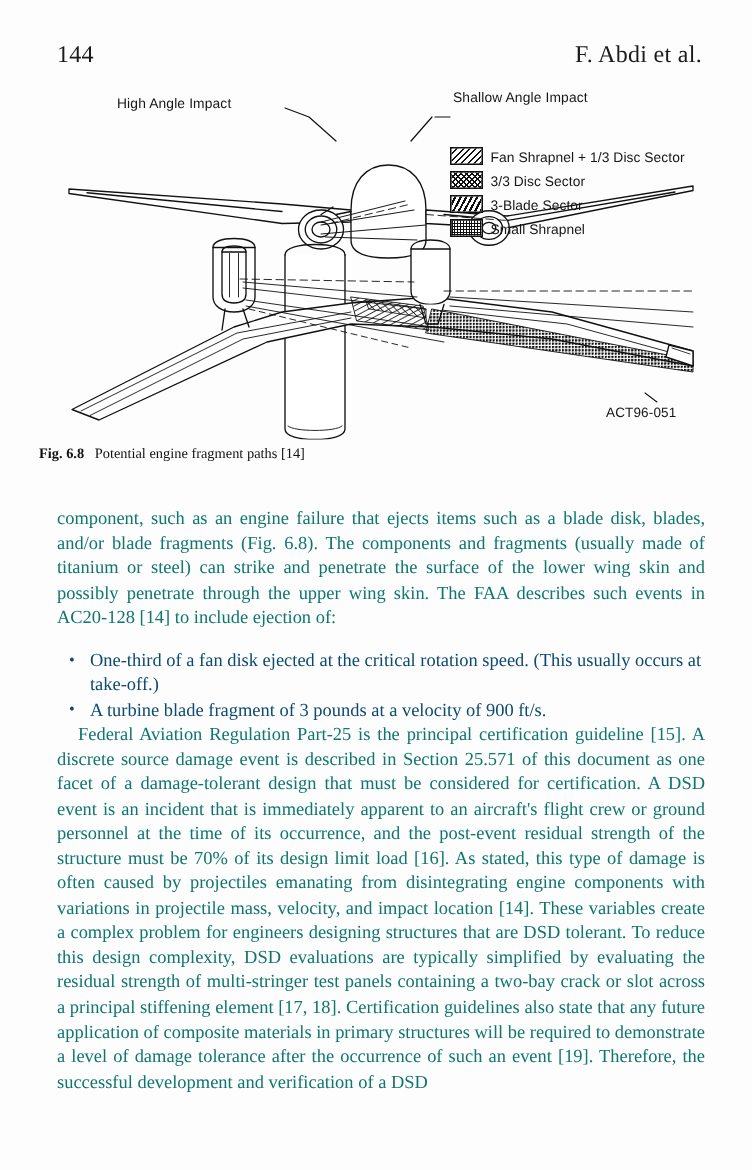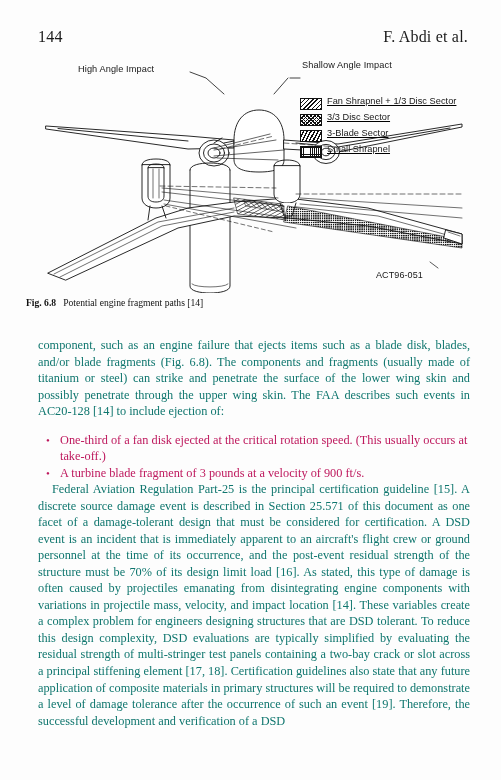--- a/index.html
+++ b/index.html
@@ -49,34 +49,33 @@
   .fig-label {
     position: absolute;
     font-family: "Liberation Sans", sans-serif;
     font-size: 9.2px;
     color: #161616;
     white-space: nowrap;
     letter-spacing: .1px;
   }
   .lbl-high   { left: 40px;  top: 16px; }
   .lbl-shallow{ left: 264px; top: 12px; }
-  .lbl-act    { left: 338px; top: 222px; font-size: 9px; }
+  .lbl-act    { left: 366px; top: 222px; font-size: 9px; }
 
   
   .legend {
     position: absolute;
     left: 262px; top: 48px;
     width: 170px;
   }
   .leg-row {
     display: flex;
-    align-items: flex-start;
+    align-items: flex-end;
     margin-bottom: 2px;
     min-height: 13px;
-    text-decoration: underline;
   }
   .swatch {
     width: 20px; height: 10px;
     border: 1px solid #111;
     margin-right: 5px;
     margin-top: 2px;
     flex: 0 0 auto;
     background-color: #ffffff;
   }
   .sw-diag {
@@ -137,21 +136,21 @@
   ul.bullets {
     list-style: none;
     margin: 12px 0 0 0;
     padding: 0 0 0 0;
     width: 432px;
   }
   ul.bullets li {
     position: relative;
     font-size: 12.3px;
     line-height: 16.4px;
-    color: #be185d;
+    color: #0c4a6e;
     padding-left: 22px;
     margin-bottom: 0px;
     text-align: left;
   }
   ul.bullets li::before {
     content: "\2022";
     position: absolute;
     left: 8px; top: 0;
     font-size: 11px;
   }

